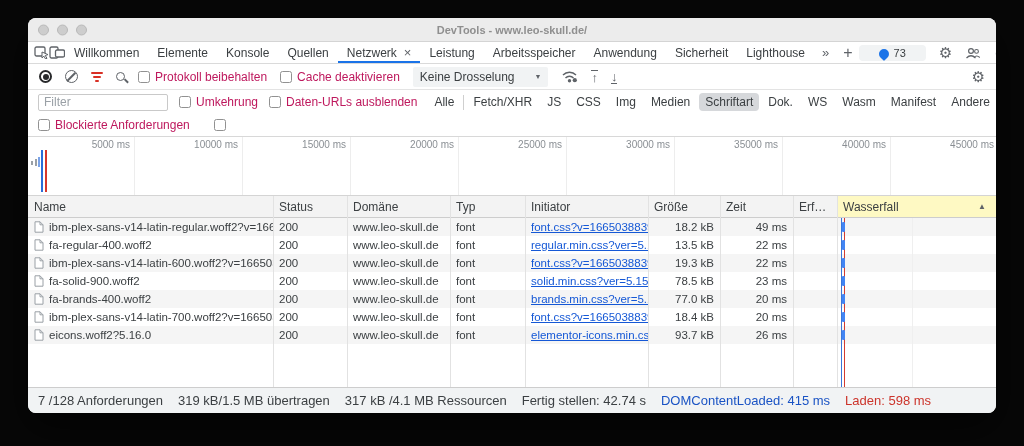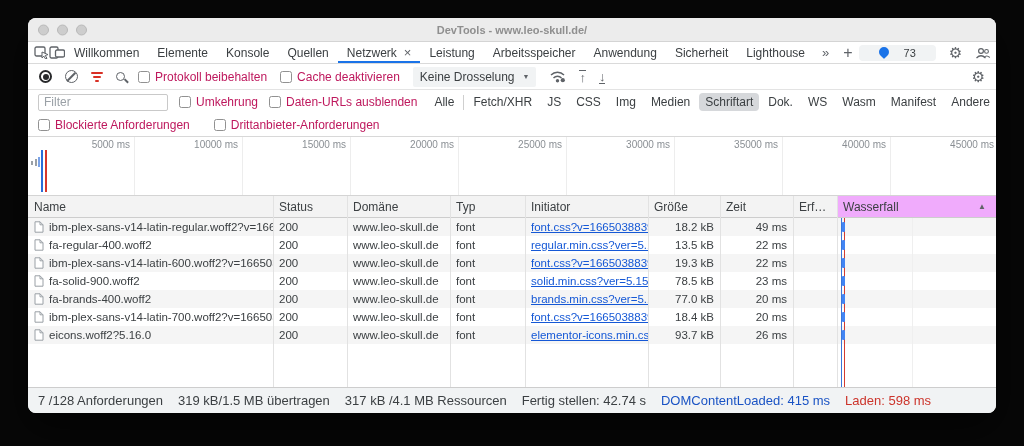--- a/index.html
+++ b/index.html
@@ -19,40 +19,40 @@
   
   .tabbar{height:22px;display:flex;align-items:stretch;border-bottom:1px solid #dadada;padding-left:6px}
   .tbicon{width:24px;display:flex;align-items:center;justify-content:center;cursor:pointer}
   .tab{display:flex;align-items:center;padding:0 9px;font-size:12px;color:#3c4043;white-space:nowrap;cursor:pointer}
   .tab.active{box-shadow:inset 0 -2px 0 #1a73e8}
   .tab .x{display:none;margin-left:7px;color:#5f6368;font-size:13px;line-height:1}
   .tab.active .x{display:inline}
   .tmore{display:flex;align-items:center;padding:0 8px;color:#5f6368;font-size:13px;cursor:pointer}
   .tplus{display:flex;align-items:center;padding:0 6px;color:#5f6368;font-size:16px;cursor:pointer}
   .tabright{margin-left:auto;display:flex;align-items:center;gap:13px;padding-right:13px}
-  .badge{display:flex;align-items:flex-start;gap:15px;background:#f1f3f4;border-radius:4px;
+  .badge{display:flex;align-items:flex-end;gap:5px;background:#f1f3f4;border-radius:4px;
          padding:2px 20px;font-size:11px;color:#3c4043;cursor:pointer}
   .bubble{width:10px;height:10px;background:#1a73e8;border-radius:50% 50% 50% 1px;transform:rotate(-45deg)}
   .gear{font-size:15px;color:#5f6368;line-height:1;cursor:pointer}
   .dots{font-size:14px;color:#5f6368;cursor:pointer}
 
   
   .nettb{height:26px;display:flex;align-items:center;gap:13px;padding:0 11px;border-bottom:1px solid #e3e3e3}
   .rec{width:13px;height:13px;border-radius:50%;border:2px solid #28292b;position:relative;cursor:pointer}
   .rec:after{content:"";position:absolute;left:1.5px;top:1.5px;width:6px;height:6px;border-radius:50%;background:#28292b}
   .clear{width:13px;height:13px;border-radius:50%;border:1.5px solid #5f6368;position:relative;cursor:pointer}
   .clear:after{content:"";position:absolute;left:-1px;top:4.5px;width:12px;height:1.5px;background:#5f6368;transform:rotate(-45deg)}
   .funnel{display:flex;flex-direction:column;gap:2px;align-items:center;cursor:pointer}
   .funnel i{display:block;height:2px;background:#d93025;border-radius:1px}
   .funnel i:nth-child(1){width:12px}.funnel i:nth-child(2){width:8px}.funnel i:nth-child(3){width:4px}
   .mag{width:9px;height:9px;border:1.5px solid #5f6368;border-radius:50%;position:relative;cursor:pointer}
   .mag:after{content:"";position:absolute;left:7px;top:7px;width:5px;height:1.5px;background:#5f6368;transform:rotate(45deg)}
   .chk{display:inline-flex;align-items:center;gap:5px;font-size:12px;color:#be185d;white-space:nowrap;cursor:pointer}
   .box{width:12px;height:12px;border:1px solid #919191;border-radius:2.5px;background:#fff;flex:0 0 auto}
-  .select{display:flex;align-items:center;gap:8px;background:#f1f3f4;padding:3px 7px;border-radius:2px;
+  .select{display:flex;align-items:center;gap:20px;background:#f1f3f4;padding:3px 7px;border-radius:2px;
           font-size:12px;color:#3c4043;cursor:pointer}
   .carat{font-size:7px;color:#5f6368}
   .arrow{font-size:13px;color:#5f6368;line-height:1;cursor:pointer}
   .arrow.imp{border-top:1.5px solid #5f6368;padding-top:0px}
   .arrow.exp{border-bottom:1.5px solid #5f6368}
   .grow{flex:1}
 
   
   .fbar1{height:24px;display:flex;align-items:center;gap:11px;padding:0 10px}
   .fin{width:130px;height:17px;border:1px solid #c9c9c9;border-radius:2px;font-size:12px;padding:0 5px;
@@ -71,21 +71,21 @@
   .seg span{position:absolute;top:2px;right:4px;font-size:10px;color:#8a8f94;white-space:nowrap}
   .tl-speck{position:absolute;background:#9aa0a6}
   .tl-blue{position:absolute;left:13px;top:13px;bottom:3px;width:2px;background:#2b6cd9}
   .tl-red{position:absolute;left:17px;top:13px;bottom:3px;width:2px;background:#d7372e}
 
   
   .tablearea{position:relative;height:191px;overflow:hidden}
   .grid9{display:grid;grid-template-columns:245px 74px 103px 75px 123px 72px 73px 44px 1fr}
   .thead{height:22px;background:#f3f3f3;border-bottom:1px solid #cdcdcd;font-size:12px;color:#3c4043;align-items:center}
   .th{padding:0 6px;white-space:nowrap;overflow:hidden;text-overflow:ellipsis;cursor:pointer}
-  .th.wf{background:#f0abfc;height:100%;display:flex;align-items:center;justify-content:space-between;padding-right:10px}
+  .th.wf{background:#fef9c3;height:100%;display:flex;align-items:center;justify-content:space-between;padding-right:10px}
   .sort{font-size:8px;color:#5f6368}
   .row{height:18px;align-items:center;font-size:11.5px;color:#3c4043;cursor:pointer}
   .rows .row:nth-child(odd){background:#f5f5f5}
   .cell{padding:0 6px;white-space:nowrap;overflow:hidden;text-overflow:ellipsis;display:flex;align-items:center;gap:5px}
   .cell.rgt{justify-content:flex-end;padding-right:6px}
   .cell.wfc{padding:0;position:relative}
   .link{color:#1558d6;text-decoration:underline;cursor:pointer}
   .fico{flex:0 0 auto;display:flex}
   .colline{position:absolute;top:0;bottom:0;width:1px;background:#e2e2e2;z-index:5;pointer-events:none}
   .wfline{position:absolute;top:22px;bottom:0;width:1px;z-index:6;pointer-events:none}
@@ -262,21 +262,20 @@
 
   </div>
 
   <div class="fbar2">
     <label class="chk">
       <span class="box"></span>
       <span>Blockierte Anforderungen</span>
     </label>
     <label class="chk">
       <span class="box"></span>
-      <span>Drittanbieter-Anforderungen</span>
     </label>
   </div>
 
   <div class="timeline">
 
       <span class="seg">
         <span>5000 ms</span>
       </span>
 
       <span class="seg">

